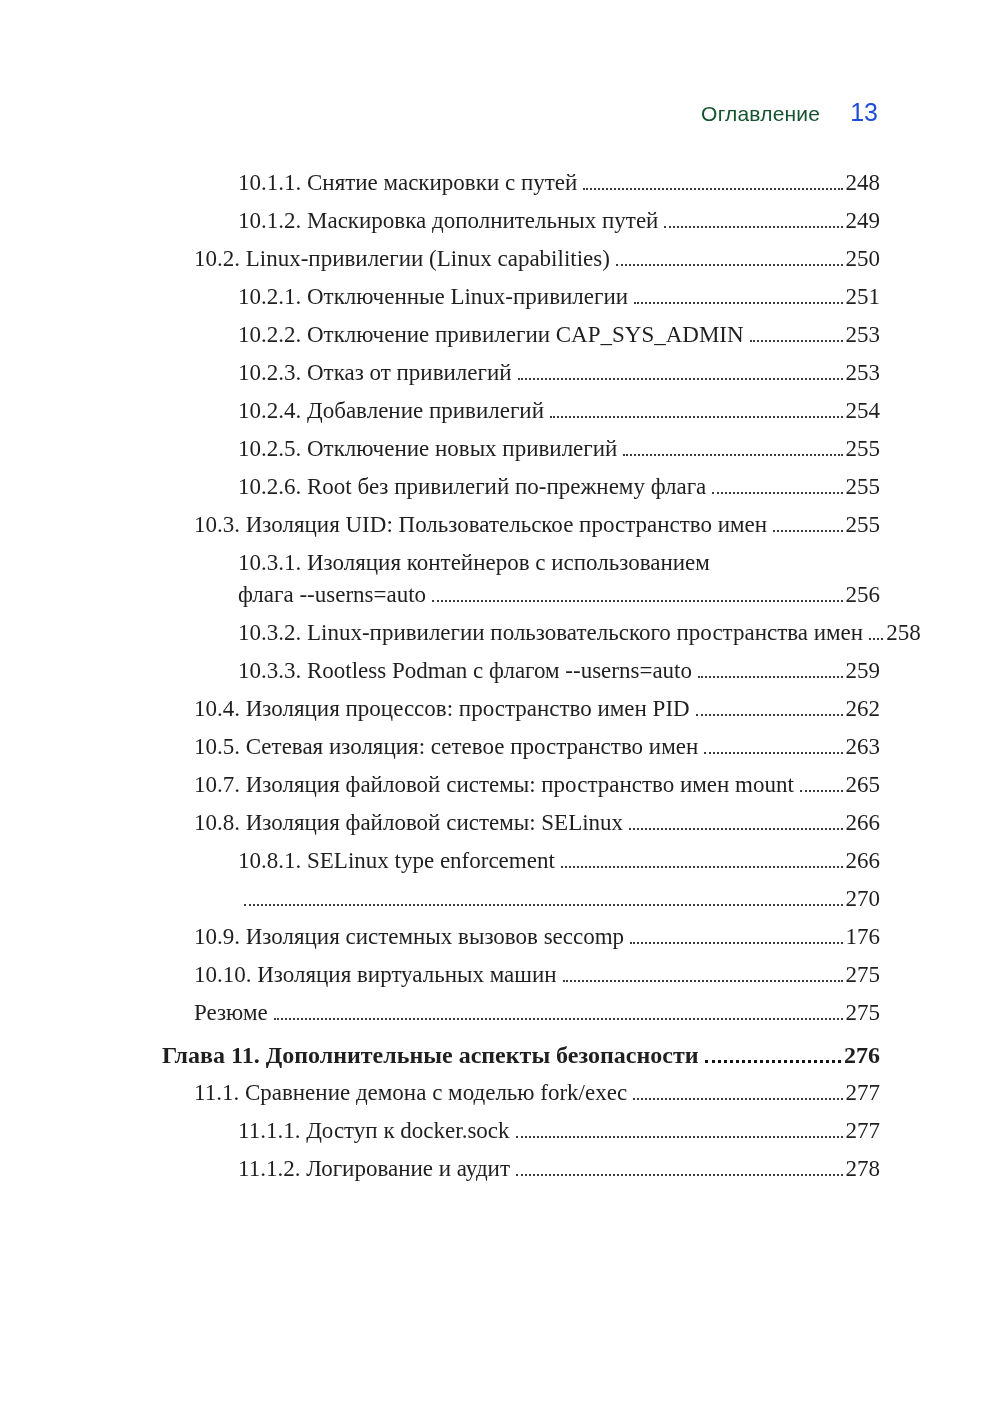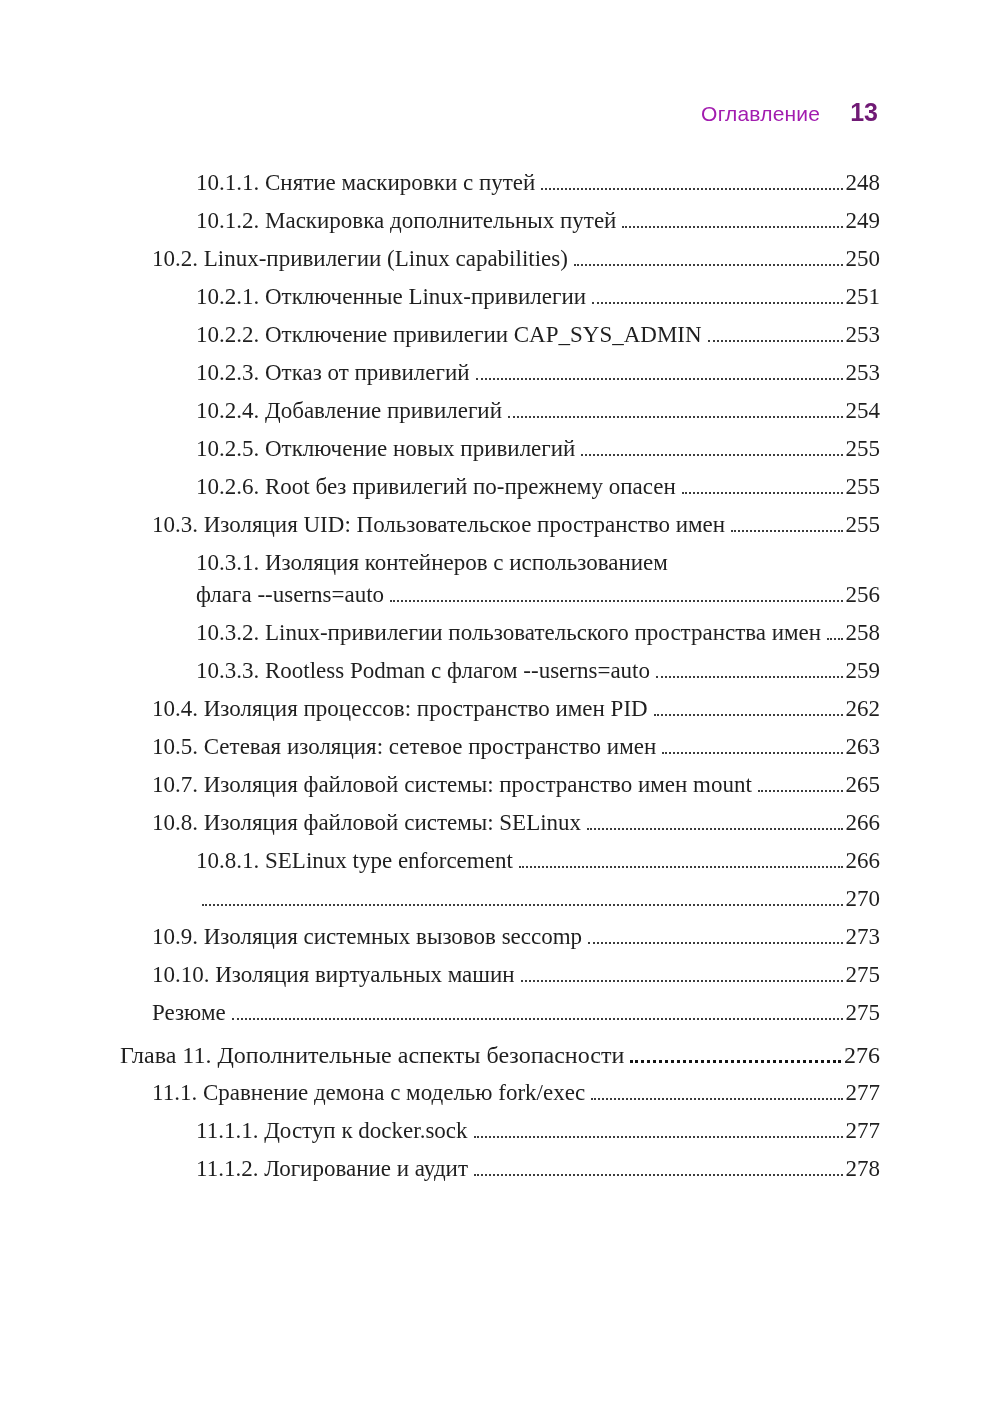--- a/index.html
+++ b/index.html
@@ -20,47 +20,48 @@
     position: absolute;
     top: 98px;
     right: 122px;
     display: flex;
     align-items: baseline;
     gap: 30px;
     font-family: "Liberation Sans", sans-serif;
   }
   .running-title {
     font-size: 21px;
-    color: #a21caf;
+    color: #14532d;
     letter-spacing: 0.2px;
   }
   .running-page {
     font-size: 25px;
-    font-weight: 700;
-    color: #701a75;
+    font-weight: 400;
+    color: #1d4ed8;
   }
   .toc {
     position: absolute;
     top: 170px;
     left: 120px;
     right: 120px;
   }
   .toc-row {
     display: flex;
     align-items: center;
     font-size: 23px;
     line-height: 26px;
     margin-bottom: 12px;
     white-space: nowrap;
+    margin-left: 42px;
   }
   .toc-row.level-section { padding-left: 32px; }
   .toc-row.level-sub     { padding-left: 76px; }
   .toc-row.level-chapter {
     padding-left: 0;
-    font-weight: 400;
+    font-weight: 700;
     font-size: 24px;
     margin-top: 16px;
   }
   .toc-row.wrap-first { margin-bottom: 6px; }
   .entry-text { flex: 0 0 auto; }
   .leader {
     flex: 1 1 auto;
     min-width: 14px;
     border-bottom: 2px dotted #3c3c3c;
     align-self: flex-end;
@@ -117,21 +118,21 @@
         <span class="entry-text">10.2.4. Добавление привилегий</span>
         <span class="leader"></span>
         <span class="page-num">254</span>
       </div>
       <div class="toc-row level-sub">
         <span class="entry-text">10.2.5. Отключение новых привилегий</span>
         <span class="leader"></span>
         <span class="page-num">255</span>
       </div>
       <div class="toc-row level-sub">
-        <span class="entry-text">10.2.6. Root без привилегий по-прежнему опасен</span>
+        <span class="entry-text">10.2.6. Root без привилегий по-прежнему флага</span>
         <span class="leader"></span>
         <span class="page-num">255</span>
       </div>
       <div class="toc-row level-section">
         <span class="entry-text">10.3. Изоляция UID: Пользовательское пространство имен</span>
         <span class="leader"></span>
         <span class="page-num">255</span>
       </div>
       <div class="toc-row level-sub wrap-first">
         <span class="entry-text">10.3.1. Изоляция контейнеров с использованием</span>
@@ -176,21 +177,21 @@
         <span class="leader"></span>
         <span class="page-num">266</span>
       </div>
       <div class="toc-row level-sub">
         <span class="leader"></span>
         <span class="page-num">270</span>
       </div>
       <div class="toc-row level-section">
         <span class="entry-text">10.9. Изоляция системных вызовов seccomp</span>
         <span class="leader"></span>
-        <span class="page-num">273</span>
+        <span class="page-num">176</span>
       </div>
       <div class="toc-row level-section">
         <span class="entry-text">10.10. Изоляция виртуальных машин</span>
         <span class="leader"></span>
         <span class="page-num">275</span>
       </div>
       <div class="toc-row level-section">
         <span class="entry-text">Резюме</span>
         <span class="leader"></span>
         <span class="page-num">275</span>

